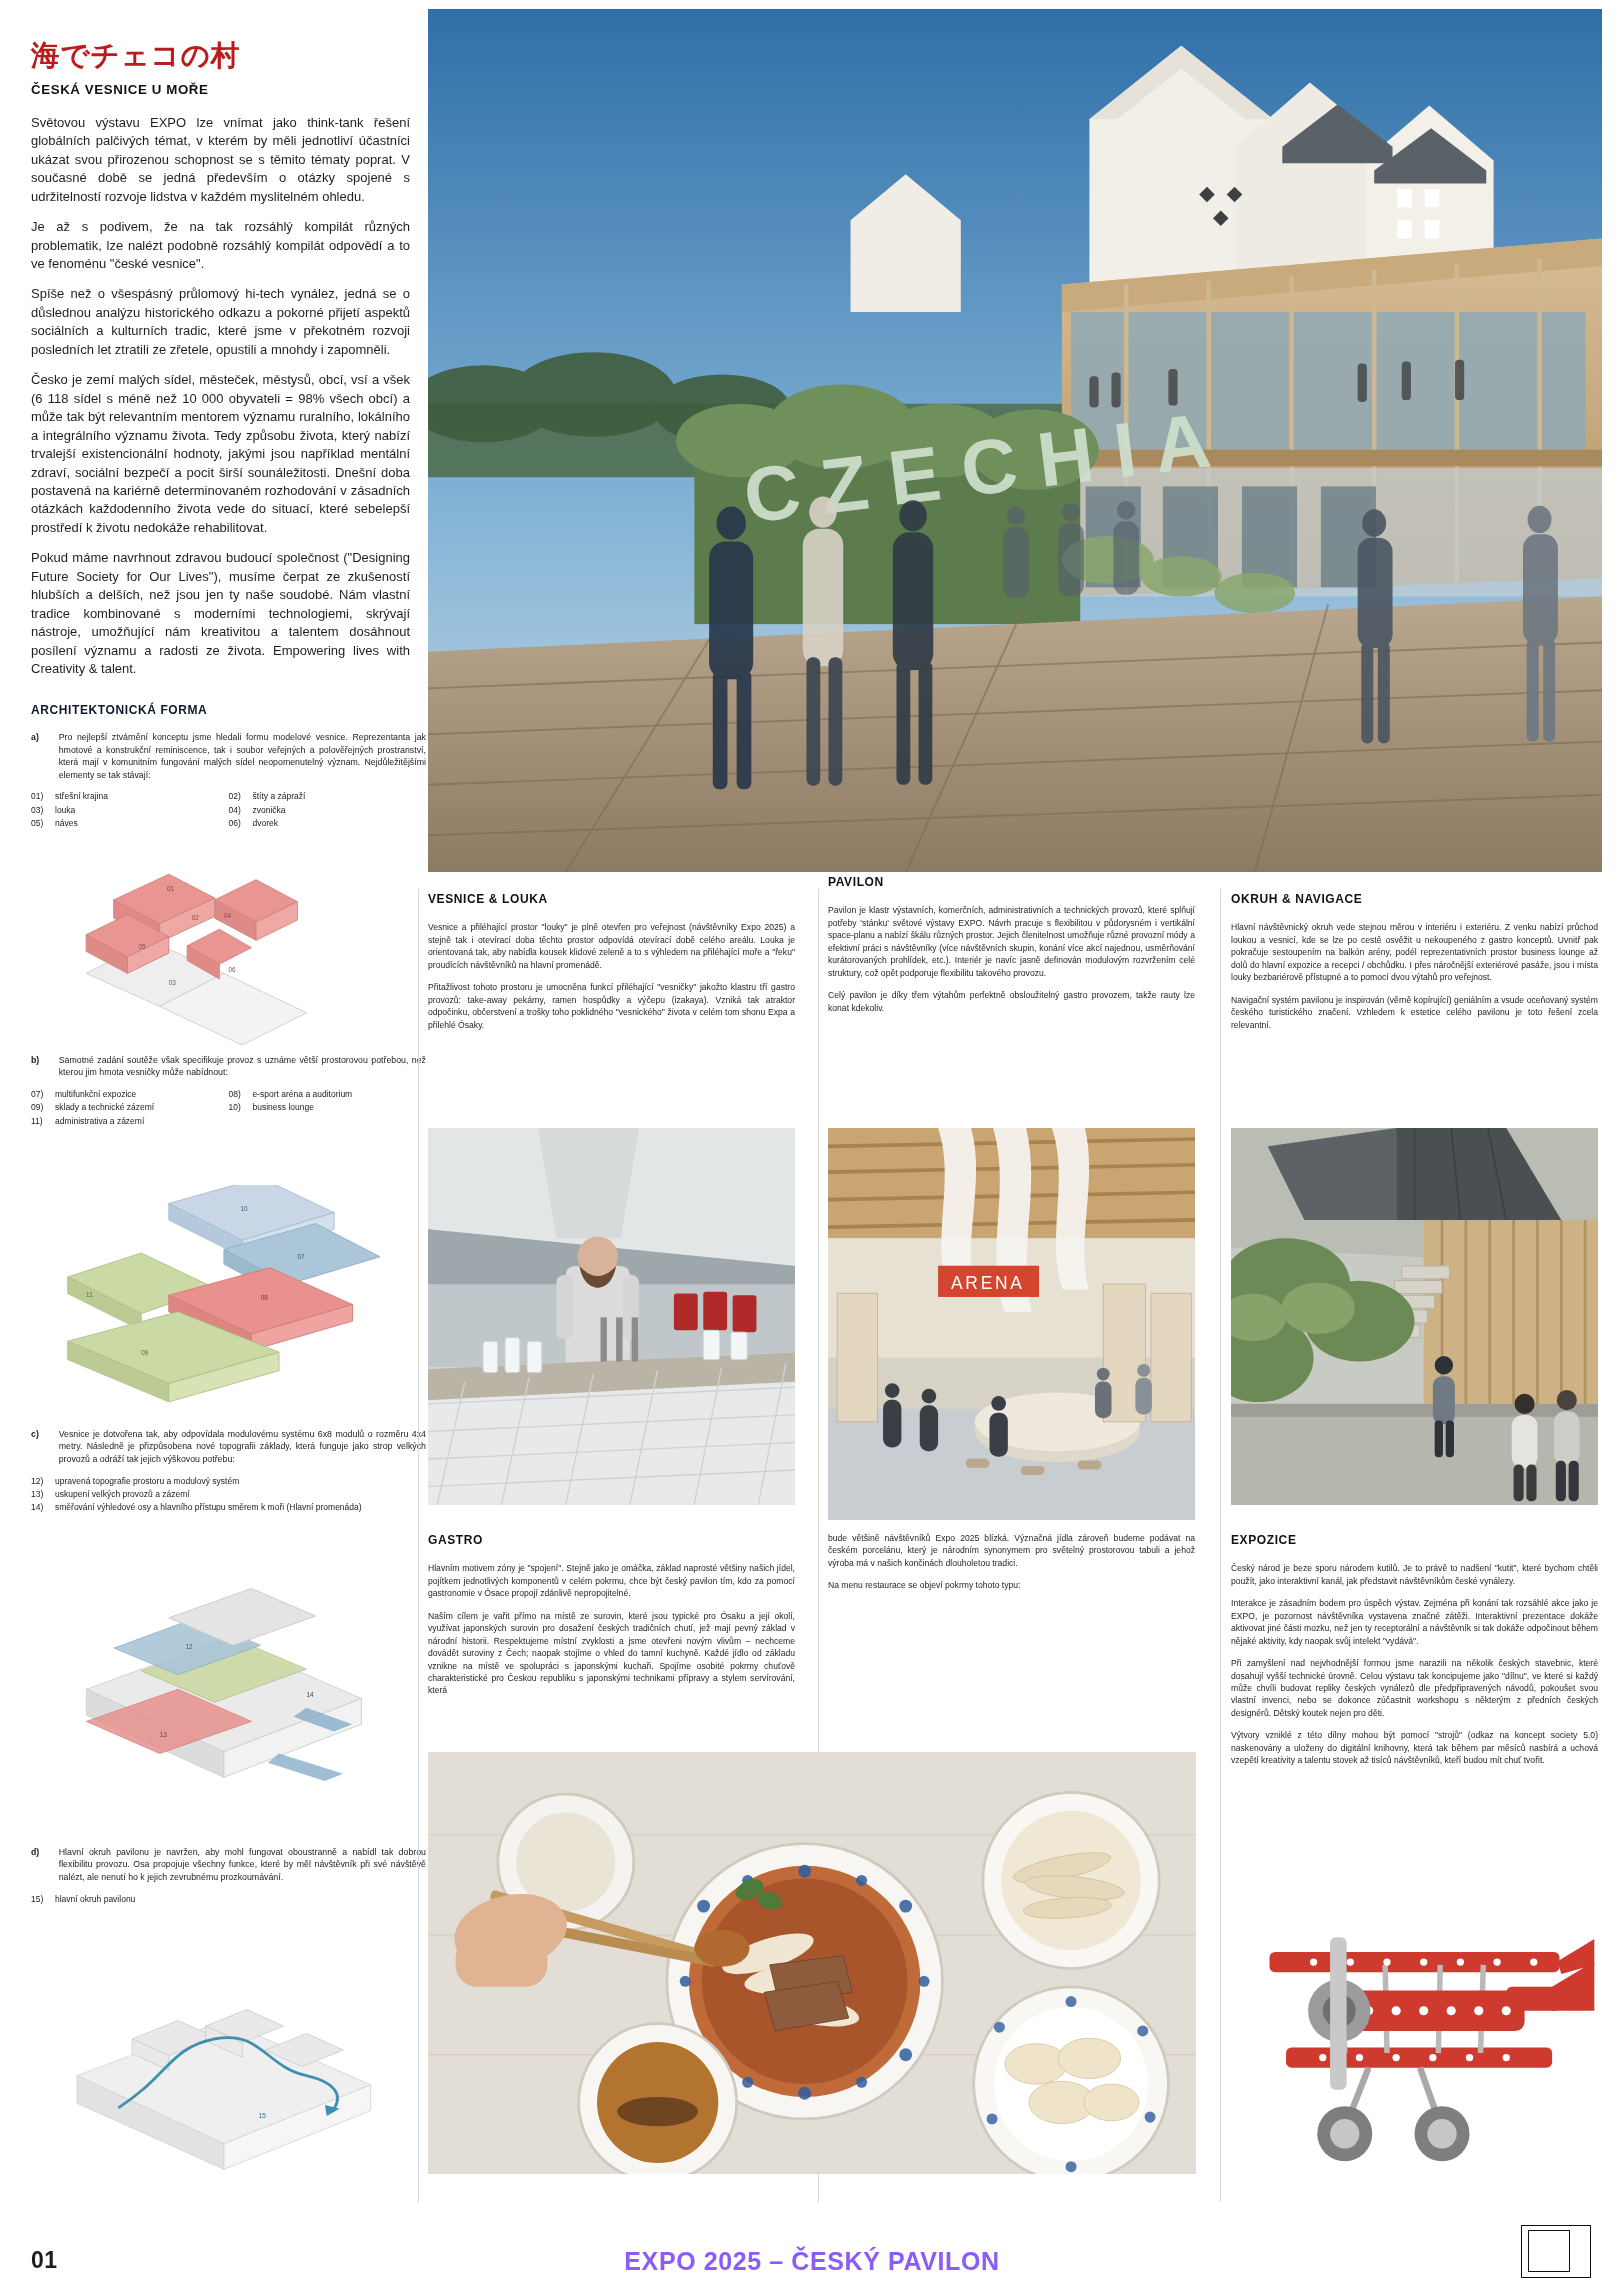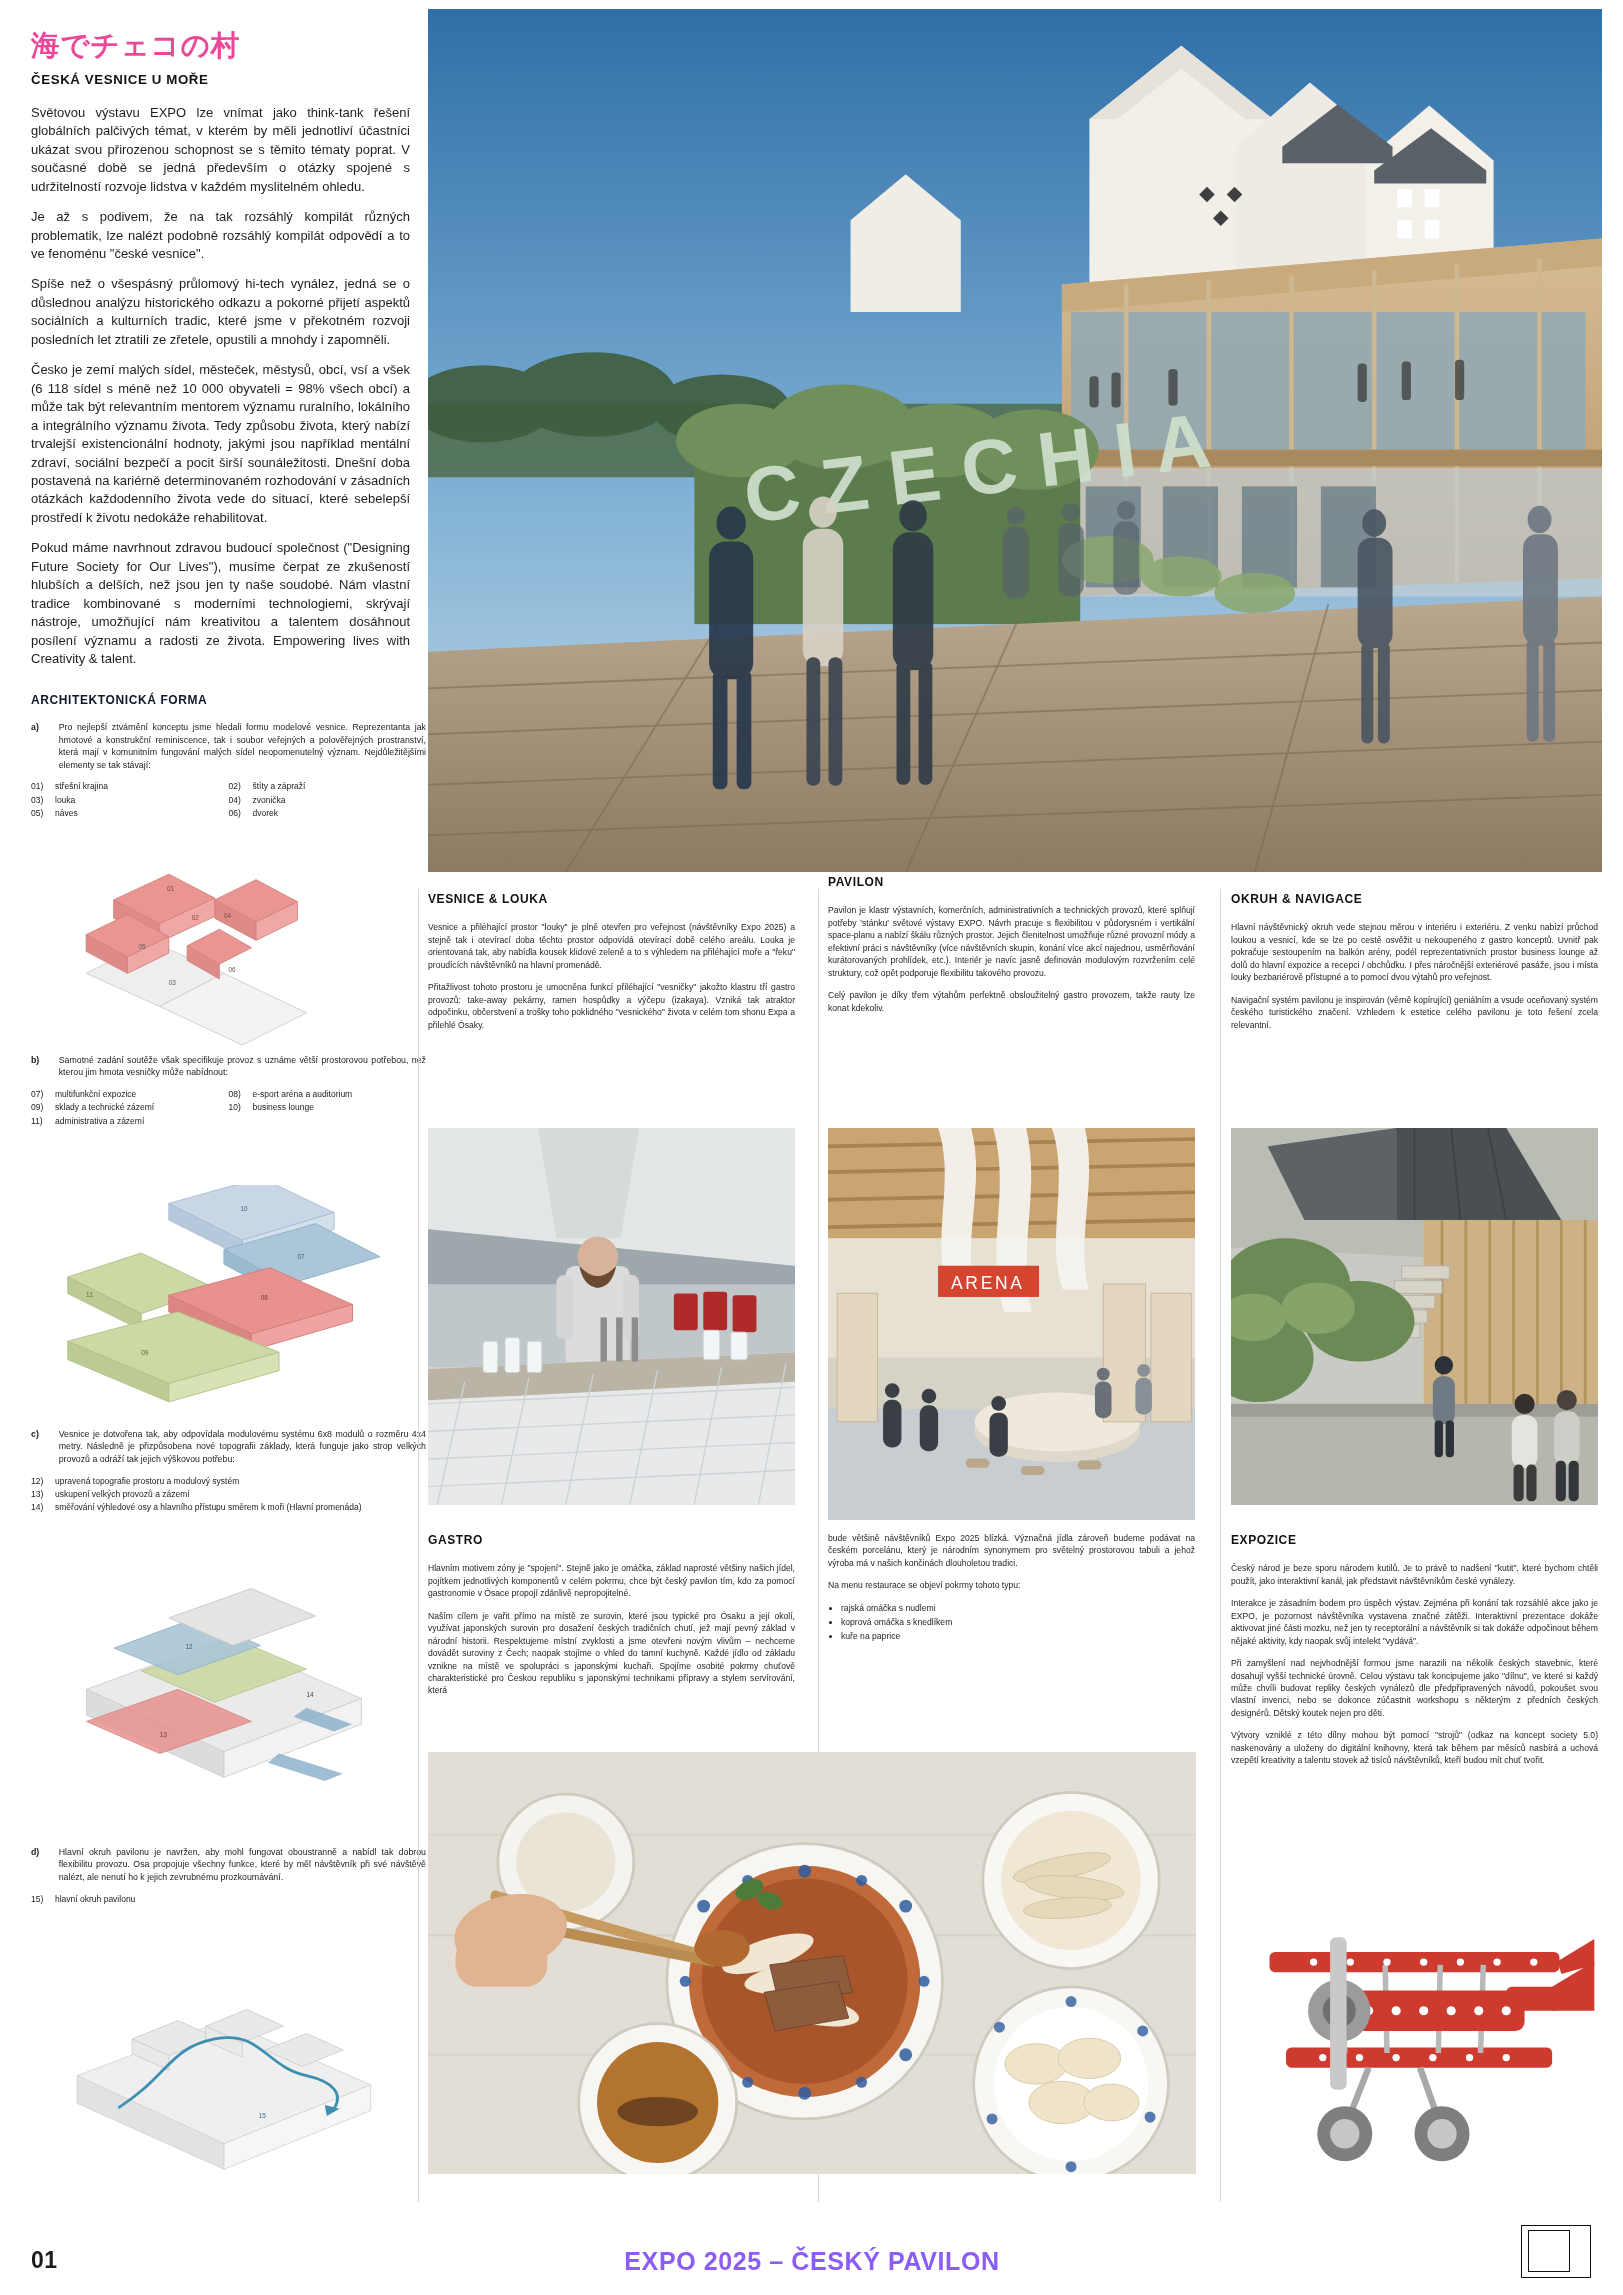--- a/index.html
+++ b/index.html
@@ -9,22 +9,22 @@
     font-family:"Liberation Sans", sans-serif;
     color:#1c1c1c;
     position:relative;
     overflow:hidden;
   }
   .page{position:relative;width:1624px;height:2296px;}
 
   
   .left-col{position:absolute;left:31px;top:26px;width:395px;}
   .title-jp{
-    font-size:28.5px;font-weight:700;letter-spacing:0.9px;color:#ec4899;
-    margin:4px 0 11px 0;line-height:1.1;
+    font-size:28.5px;font-weight:700;letter-spacing:0.9px;color:#b91c1c;
+    margin:14px 0 11px 0;line-height:1.1;
   }
   .title-cz{
     font-size:13.3px;font-weight:700;letter-spacing:0.6px;color:#111;
     margin:0 0 16.5px 0;
   }
   .body-p{
     font-size:13px;line-height:1.42;text-align:justify;color:#1f1f1f;
     margin:0 16px 12px 0;
   }
   .section-head{
@@ -598,25 +598,20 @@
 
   <div class="col colA2">
     <h3>GASTRO</h3>
     <p>Hlavním motivem zóny je "spojení". Stejně jako je omáčka, základ naprosté většiny našich jídel, pojítkem jednotlivých komponentů v celém pokrmu, chce být český pavilon tím, kdo za pomocí gastronomie v Ósace propojí zdánlivě nepropojitelné.</p>
     <p>Naším cílem je vařit přímo na místě ze surovin, které jsou typické pro Ósaku a její okolí, využívat japonských surovin pro dosažení českých tradičních chutí, jež mají pevný základ v národní historii. Respektujeme místní zvyklosti a jsme otevřeni novým vlivům – nechceme dovádět suroviny z Čech; naopak stojíme o vhled do tamní kuchyně. Každé jídlo od základu vznikne na místě ve spolupráci s japonskými kuchaři. Spojíme osobité pokrmy chuťově charakteristické pro Českou republiku s japonskými technikami přípravy a stylem servírování, která</p>
   </div>
 
   <div class="col colB2" style="top:1532px;">
     <p>bude většině návštěvníků Expo 2025 blízká. Význačná jídla zároveň budeme podávat na českém porcelánu, který je národním synonymem pro světelný prostorovou tabuli a jehož výroba má v našich končinách dlouholetou tradici.</p>
     <p>Na menu restaurace se objeví pokrmy tohoto typu:</p>
-    <ul>
-      <li>rajská omáčka s nudlemi</li>
-      <li>koprová omáčka s knedlíkem</li>
-      <li>kuře na paprice</li>
-    </ul>
   </div>
 
   <div class="col colC2">
     <h3>EXPOZICE</h3>
     <p>Český národ je beze sporu národem kutilů. Je to právě to nadšení "kutit", které bychom chtěli použít, jako interaktivní kanál, jak představit návštěvníkům české vynálezy.</p>
     <p>Interakce je zásadním bodem pro úspěch výstav. Zejména při konání tak rozsáhlé akce jako je EXPO, je pozornost návštěvníka vystavena značné zátěži. Interaktivní prezentace dokáže aktivovat jiné části mozku, než jen ty receptorální a návštěvník si tak dokáže odpočinout během nějaké aktivity, kdy naopak svůj intelekt "vydává".</p>
     <p>Při zamyšlení nad nejvhodnější formou jsme narazili na několik českých stavebnic, které dosahují vyšší technické úrovně. Celou výstavu tak koncipujeme jako "dílnu", ve které si každý může chvíli budovat repliky českých vynálezů dle předpřipravených návodů, pokoušet svou vlastní invenci, nebo se dokonce zúčastnit workshopu s některým z předních českých designérů. Dětský koutek nejen pro děti.</p>
     <p>Výtvory vzniklé z této dílny mohou být pomocí "strojů" (odkaz na koncept society 5.0) naskenovány a uloženy do digitální knihovny, která tak během par měsíců nasbírá a uchová vzepětí kreativity a talentu stovek až tisíců návštěvníků, kteří budou mít chuť tvořit.</p>
   </div>
 

